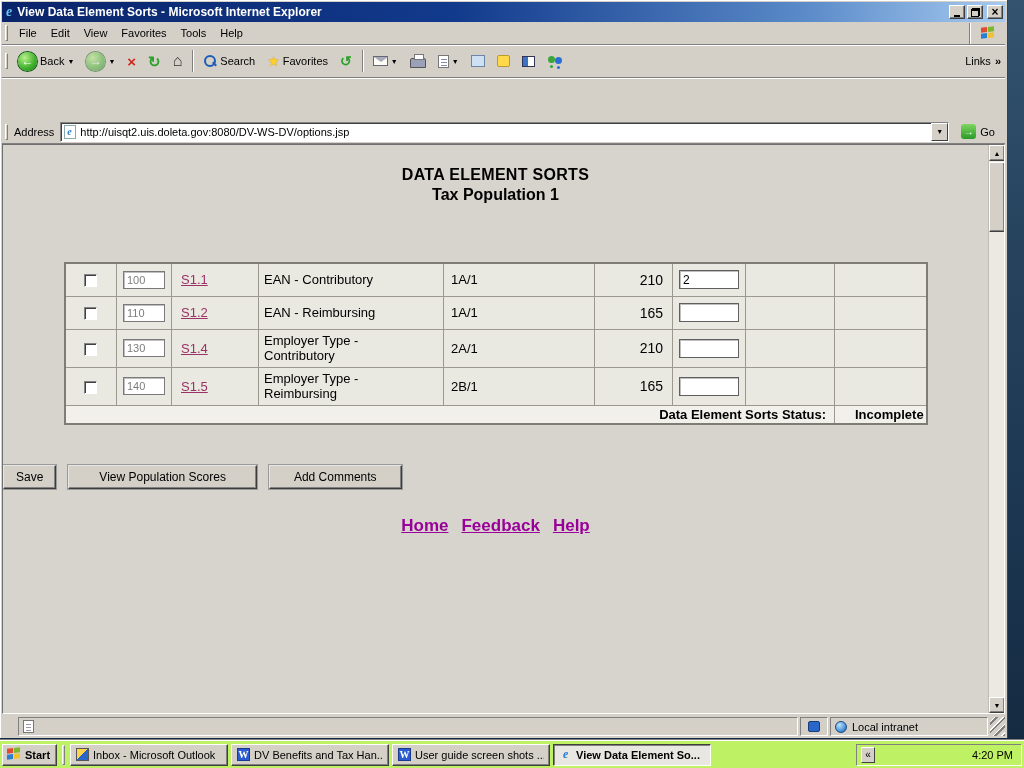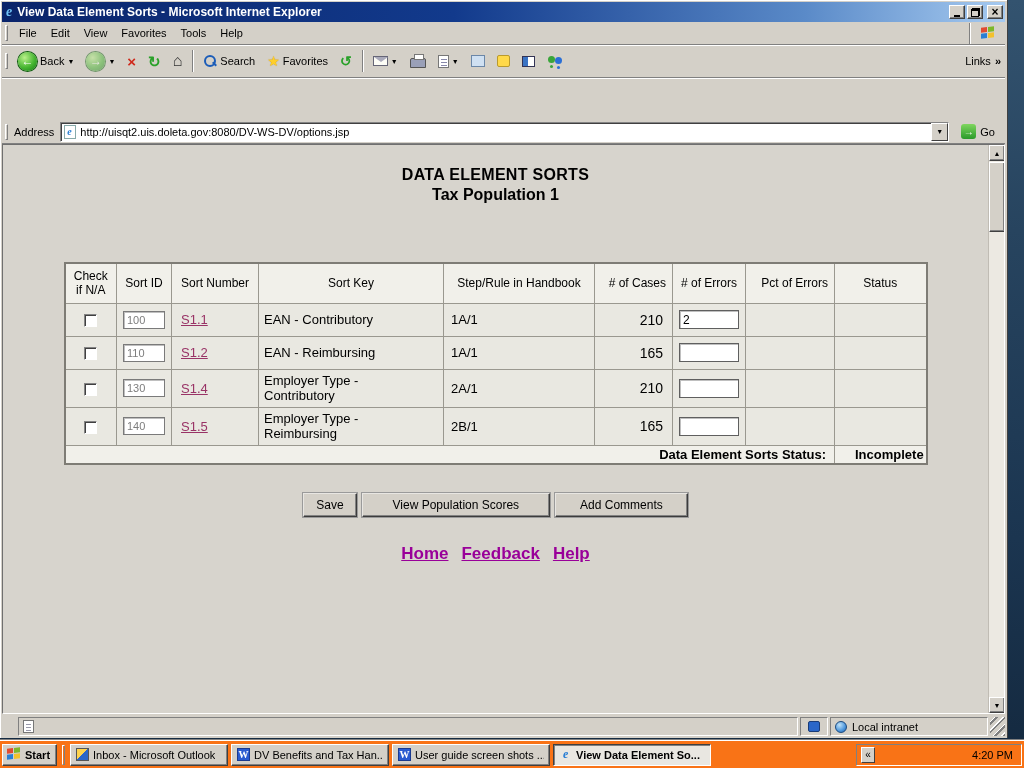--- a/index.html
+++ b/index.html
@@ -105,21 +105,21 @@
   td.c-cases { text-align:right; padding-right:9px; font-size:14px; }
   td.c-errors { text-align:center; }
   .na-check { appearance:none; -webkit-appearance:none; width:13px; height:13px; background:#fff; border:1px solid; border-color:#848484 #fff #fff #848484; box-shadow:inset 1px 1px 0 #404040; vertical-align:middle; }
   .sortid-input { width:42px; height:18px; font:11px "Liberation Sans", sans-serif; color:#7d7d7d; padding:1px 3px; background:#fff; border:1px solid #7a7a7a; box-shadow:inset 1px 1px 0 rgba(0,0,0,.25); }
   .errors-input { width:60px; height:19px; font:12px "Liberation Sans", sans-serif; color:#000; padding:1px 3px; background:#fff; border:1px solid #5f5f5f; box-shadow:inset 1px 1px 0 rgba(0,0,0,.25); }
   a.s-link { color:#993366; text-decoration:underline; font-size:13px; }
   tr.footer td { height:19px; background:#f1f0ea; font-weight:bold; font-size:13px; }
   td.f-label { text-align:right; padding-right:8px; }
   td.f-value { padding-left:20px; }
 
-  .btn-row { display:flex; justify-content:center; align-items:center; gap:5px; margin-top:28px; }
+  .btn-row { display:flex; justify-content:flex-start; align-items:center; gap:12px; margin-top:40px; }
   .page-btn { font:12px "Liberation Sans", sans-serif; color:#000; background:#d4d0c8; border:1px solid; border-color:#e8e6e2 #3c3c3c #3c3c3c #e8e6e2; box-shadow:inset -1px -1px 0 #828282, 0 0 0 1px #9a9a9a; padding:4px 12px; cursor:default; }
   .page-btn.wide { padding:4px 30px; }
   .page-btn.mid { padding:4px 24px; }
 
   .nav-links { display:flex; justify-content:center; gap:13px; margin-top:27px; }
   .nav-links a { font-size:17px; font-weight:bold; color:#990099; text-decoration:underline; }
 
   
   .vscroll { position:absolute; top:0; right:0; bottom:0; width:16px; background:#ece9e2; border-left:1px solid #c0bcb4; }
   .sbtn { position:absolute; left:0; width:16px; height:16px; background:#d4d0c8; border:1px solid; border-color:#fff #404040 #404040 #fff; box-shadow:inset -1px -1px 0 #808080; display:flex; align-items:center; justify-content:center; font-size:7px; color:#000; }
@@ -133,21 +133,21 @@
   .sb-main { flex:1; }
   .sb-mini { width:28px; justify-content:center; }
   .sb-zone { width:158px; }
   .sb-doc { position:relative; width:11px; height:13px; background:#fff; border:1px solid #777; }
   .sb-doc::before { content:""; position:absolute; left:2px; top:3px; width:5px; height:1px; background:#99a; box-shadow:0 3px 0 #99a, 0 6px 0 #99a; }
   .sb-blue { width:12px; height:11px; background:#2a66c8; border:1px solid #1a3c78; border-radius:2px; }
   .globe { width:12px; height:12px; border-radius:50%; background:radial-gradient(circle at 35% 30%, #bfe2f8, #4e97dd 60%, #1f5ea8); border:1px solid #1a4a80; }
   .grip { width:15px; background:repeating-linear-gradient(135deg, transparent 0 3px, #fff 3px 4px, #808080 4px 6px); }
 
   
-  .taskbar { position:absolute; left:0; bottom:0; width:1024px; height:28px; background:#f97316; border-top:1px solid #fff; box-shadow:0 -1px 0 #808080; display:flex; align-items:center; gap:3px; padding:0 2px; }
+  .taskbar { position:absolute; left:0; bottom:0; width:1024px; height:28px; background:#bef264; border-top:1px solid #fff; box-shadow:0 -1px 0 #808080; display:flex; align-items:center; gap:3px; padding:0 2px; }
   .start-btn { height:22px; flex:0 0 auto; display:flex; align-items:center; gap:4px; padding:0 6px 0 4px; background:#d4d0c8; border:1px solid; border-color:#fff #404040 #404040 #fff; box-shadow:inset -1px -1px 0 #808080; font-size:11px; font-weight:bold; cursor:default; }
   .tb-handle { width:3px; height:20px; border-left:1px solid #fff; border-top:1px solid #fff; border-right:1px solid #808080; border-bottom:1px solid #808080; margin:0 2px; }
   .task-btn { height:22px; flex:0 1 158px; display:flex; align-items:center; gap:4px; padding:0 5px; background:#d4d0c8; border:1px solid; border-color:#fff #404040 #404040 #fff; box-shadow:inset -1px -1px 0 #808080; font-size:11px; cursor:default; min-width:0; }
   .task-btn span.lbl { white-space:nowrap; overflow:hidden; text-overflow:clip; }
   .task-btn.active { background:#e9e7e1; border-color:#404040 #fff #fff #404040; box-shadow:inset 1px 1px 0 #808080; font-weight:bold; }
   .ticon { flex:0 0 13px; width:13px; height:13px; display:flex; align-items:center; justify-content:center; font-size:10px; font-weight:bold; line-height:1; }
   .ticon.outlook { background:linear-gradient(135deg,#ffd34d 50%,#2a66c8 50%); border:1px solid #555; }
   .ticon.word { color:#fff; background:#2a5bd0; border:1px solid #1a3a90; font-family:"Liberation Serif", serif; }
   .ticon.ie { color:#2a7fd4; font:italic bold 12px "Liberation Serif", serif; }
   .tb-spacer { flex:1 1 0; min-width:0; }
@@ -290,31 +290,20 @@
               <col style="width:55px">
               <col style="width:87px">
               <col style="width:185px">
               <col style="width:151px">
               <col style="width:78px">
               <col style="width:73px">
               <col style="width:89px">
               <col style="width:92px">
           </colgroup>
           <tbody>
-              <tr>
-            <th>Check if N/A</th>
-            <th class="h-sortid">Sort ID</th>
-            <th class="h-sortnum">Sort Number</th>
-            <th>Sort Key</th>
-            <th class="h-step">Step/Rule in Handbook</th>
-            <th class="h-cases"># of Cases</th>
-            <th># of Errors</th>
-            <th class="h-pct">Pct of Errors</th>
-            <th>Status</th>
-          </tr>
 
           <tr>
             <td class="c-check"><input type="checkbox" class="na-check" style=""></td>
             <td class="c-sortid"><input type="text" class="sortid-input" value="100" style=""></td>
             <td class="c-sortnum"><a href="#" class="s-link">S1.1</a></td>
             <td class="c-key">EAN - Contributory</td>
             <td class="c-step">1A/1</td>
             <td class="c-cases">210</td>
             <td class="c-errors"><input type="text" class="errors-input" value="2" style=""></td>
             <td class="c-pct"></td>

